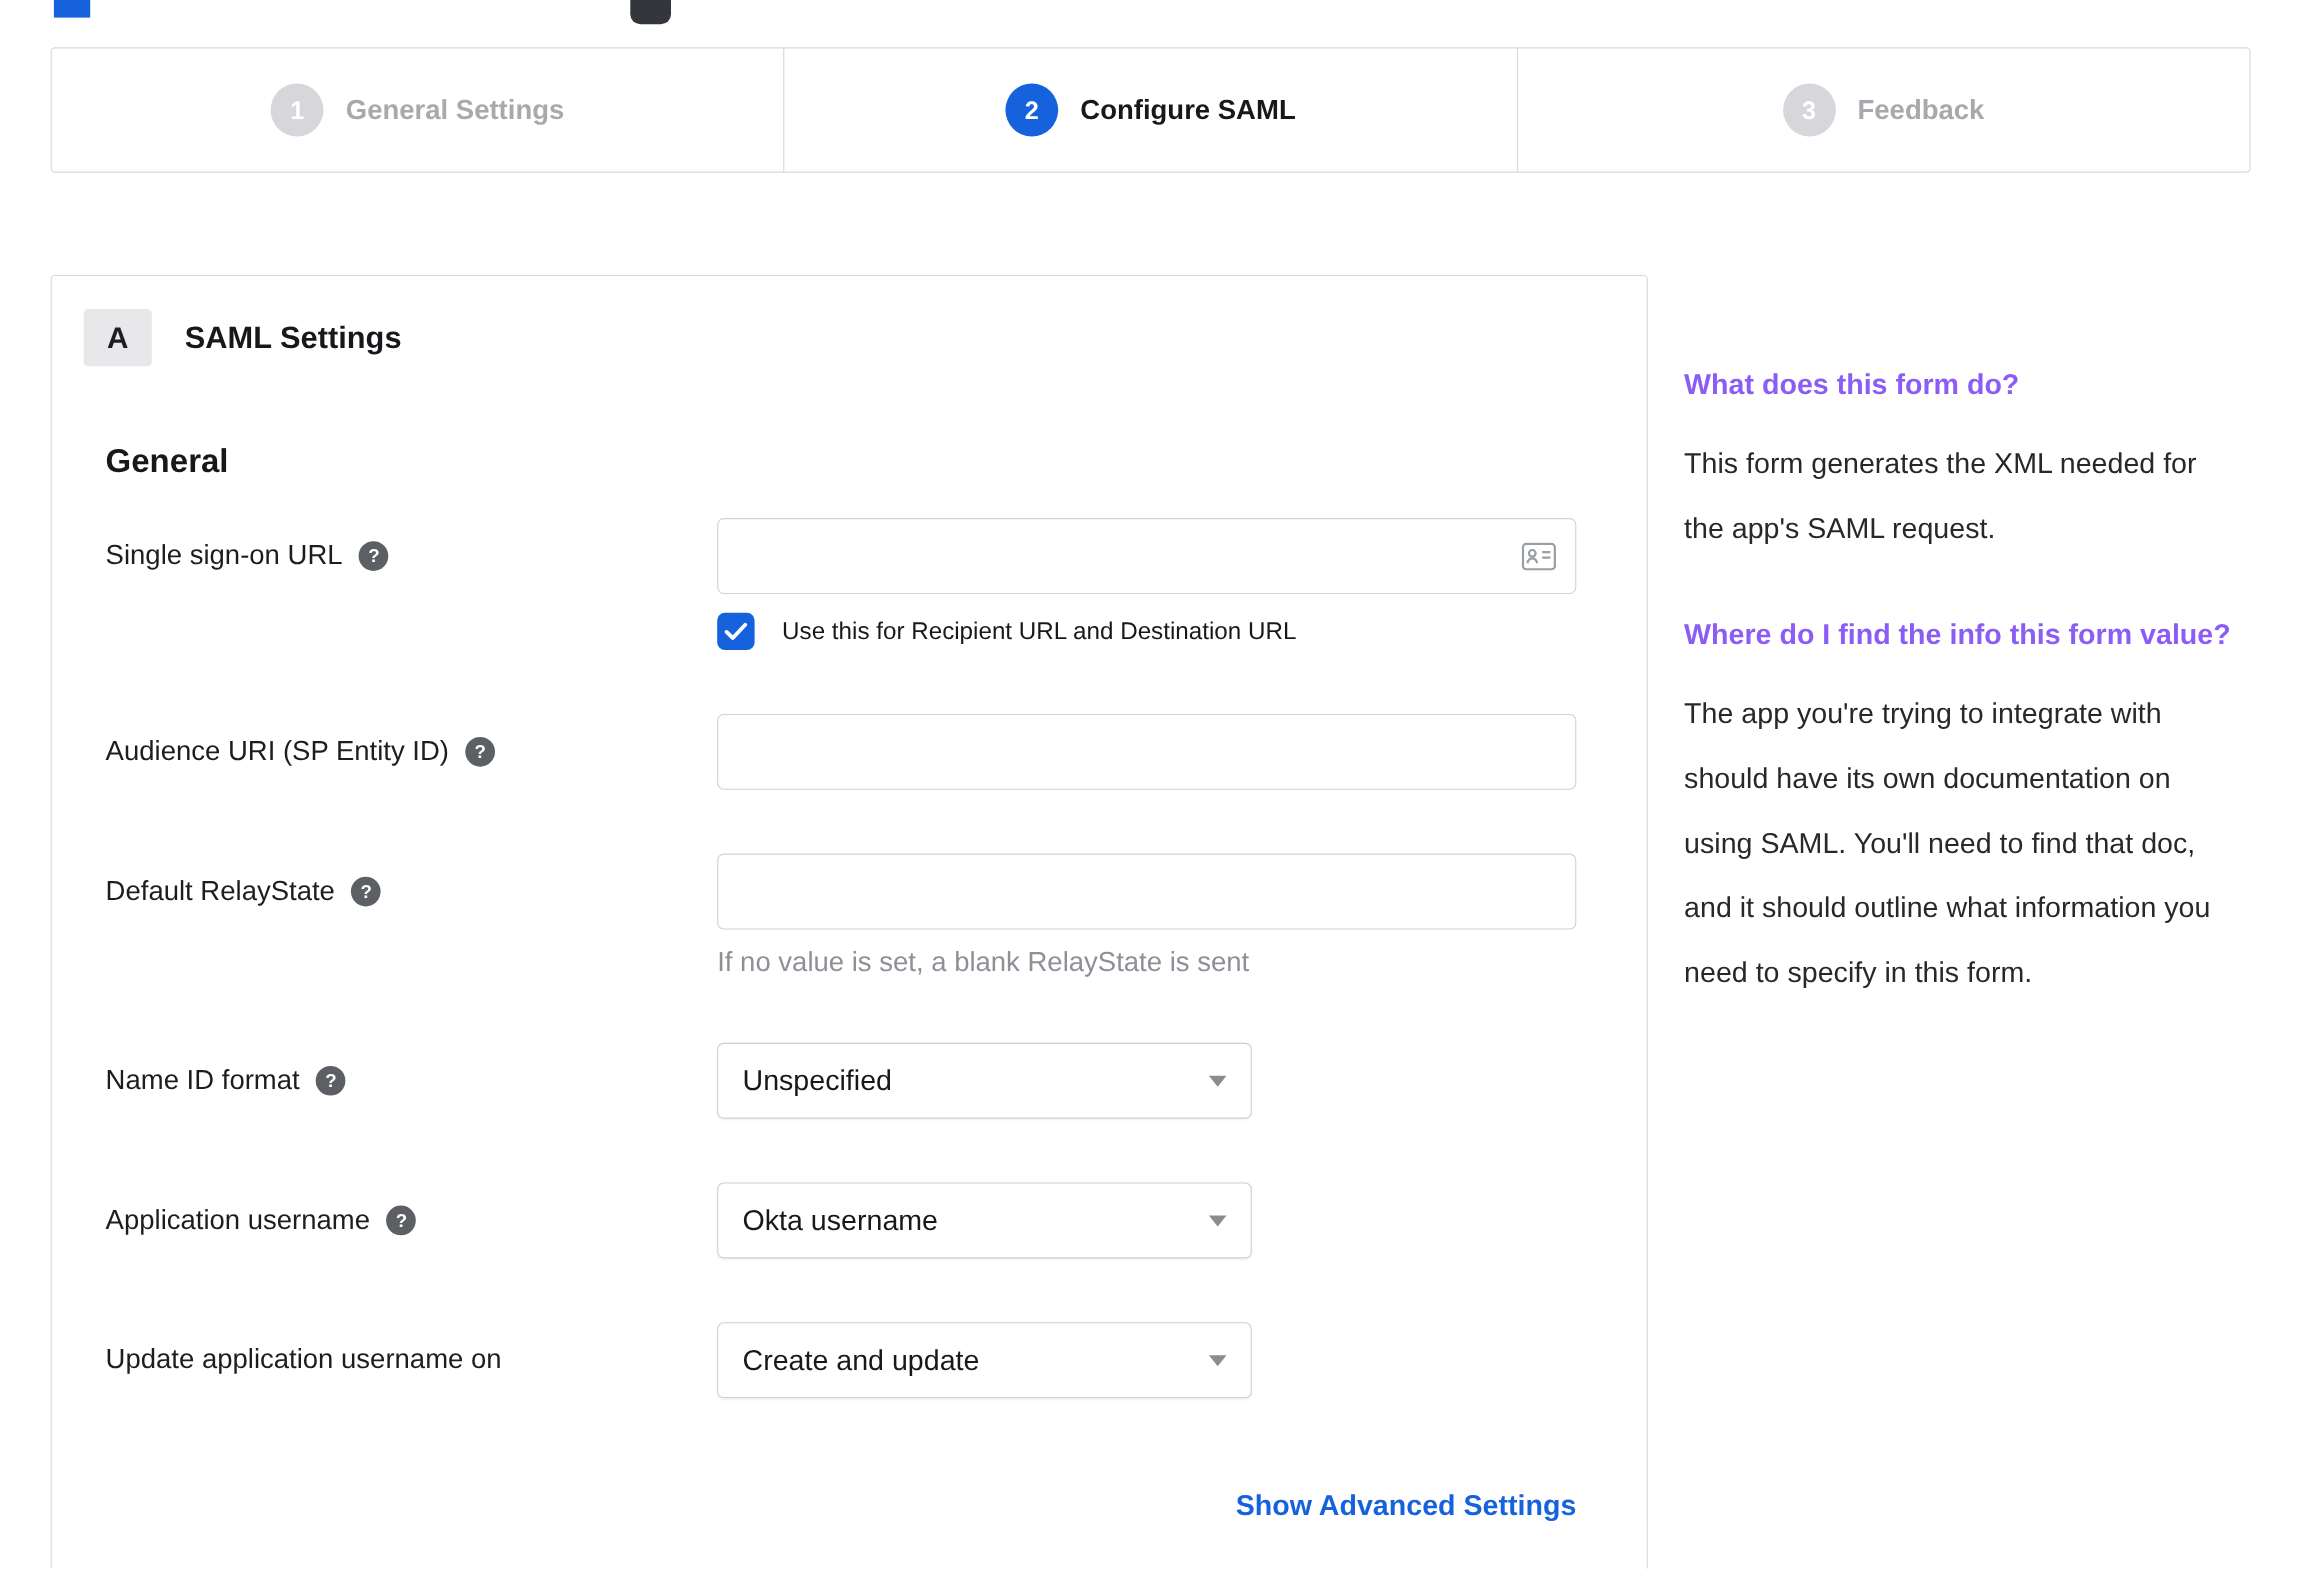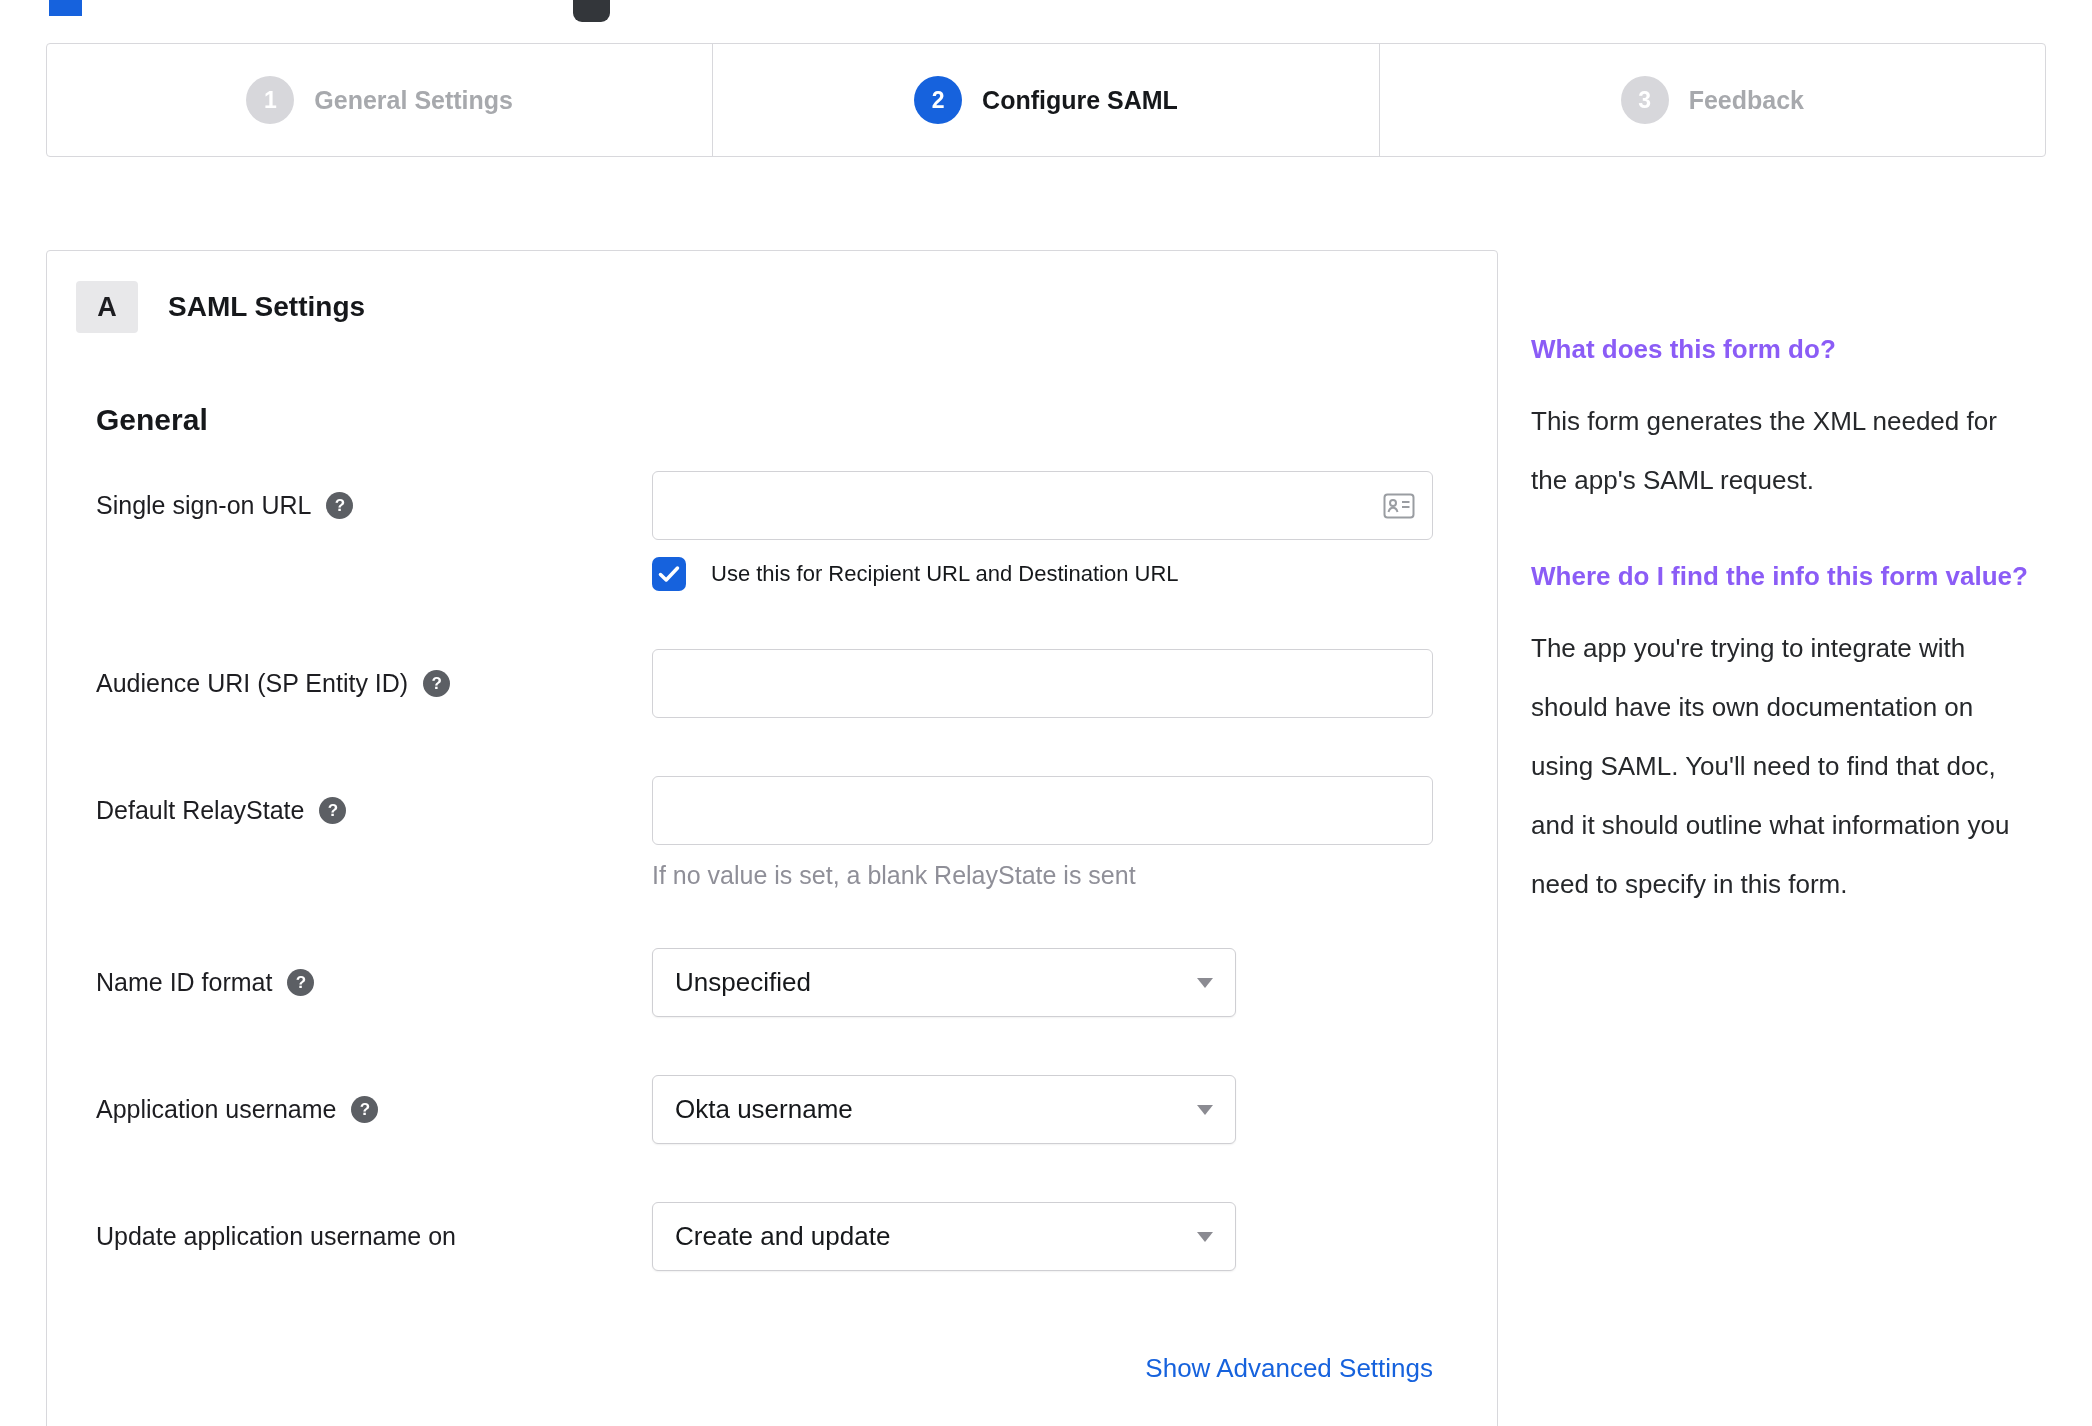--- a/index.html
+++ b/index.html
@@ -105,37 +105,38 @@
   .checkbox {
     width: 34px; height: 34px; border-radius: 7px; background: #1662dd;
     display: inline-flex; align-items: center; justify-content: center;
     cursor: pointer; flex: 0 0 auto;
   }
   .checkbox-label { margin-left: 25px; font-size: 22px; color: #16181b; }
 
   .field-helper { margin-top: 16px; font-size: 25px; color: #8f8f98; }
 
   .select {
-    width: 584px; height: 69px;
+    width: 486px; height: 69px;
     border: 1px solid #cfcfd3; border-radius: 6px;
     background: #fff; box-shadow: 0 1px 2px rgba(0,0,0,0.06);
     display: flex; align-items: center; padding: 0 22px;
     font-size: 26px; color: #16181b; cursor: pointer;
   }
   .select-caret {
     margin-left: auto;
     width: 0; height: 0;
     border-left: 8px solid transparent;
     border-right: 8px solid transparent;
     border-top: 10px solid #8b8b92;
   }
 
   .advanced-row {
     margin: 82px 64px 0 49px;
     text-align: right;
+    font-weight: bold;
   }
   .advanced-link {
     font-size: 26px; color: #1662dd; text-decoration: none; cursor: pointer;
   }
 
   
   .help-sidebar {
     position: absolute; left: 1531px; top: 327px; width: 500px;
   }
   .help-heading {

